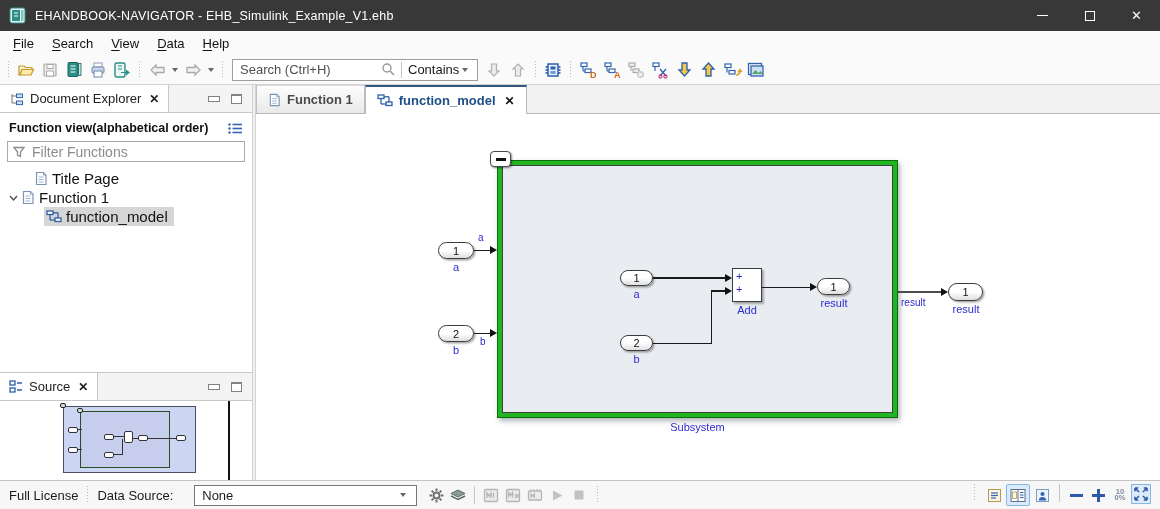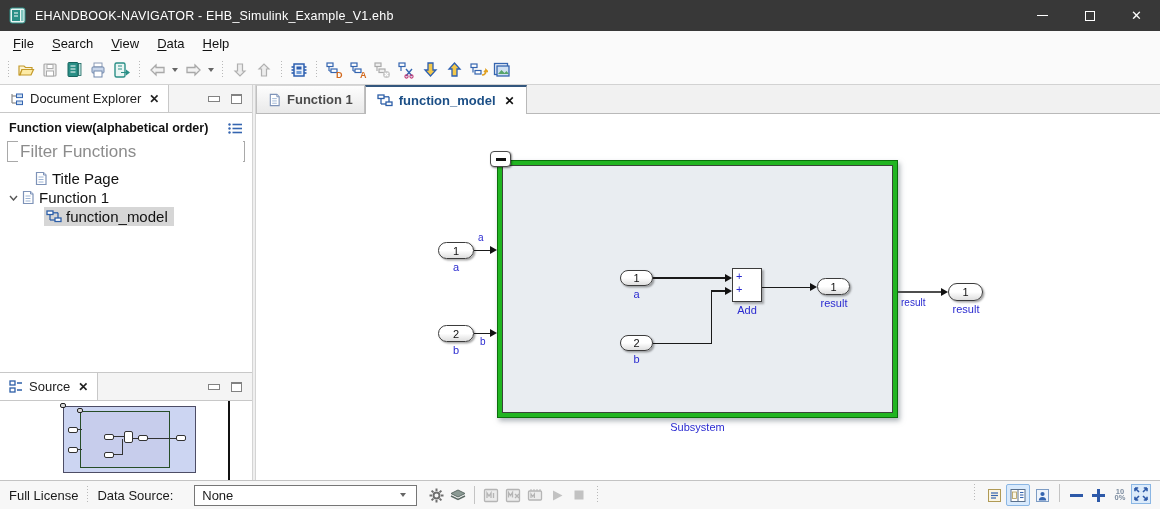--- a/index.html
+++ b/index.html
@@ -45,21 +45,21 @@
   .panel-close { font-size:12px; font-weight:bold; color:#222; margin-left:2px; }
   .panel-controls { margin-left:auto; display:flex; align-items:center; gap:12px; padding-right:10px; }
   .pc-min { width:11px; height:5px; border:1px solid #828282; border-width:0 0 0 0; background:#fff; box-shadow:0 0 0 1px #828282; height:4px; width:10px; }
   .pc-max { width:11px; height:10px; border:1px solid #828282; border-top-width:2px; background:#fff; }
 
   
   .explorer { flex:1; display:flex; flex-direction:column; overflow:hidden; }
   .view-title-row { display:flex; align-items:center; padding:8px 9px 5px 9px; }
   .view-title { font-size:12.5px; font-weight:bold; color:#111; }
   .filter-row { margin:1px 7px 4px 7px; border:1px solid #a9a9a9; height:21px; display:flex; align-items:center; padding:0 5px; gap:5px; background:#fff; }
-  .filter-input { border:none; outline:none; flex:1; font-size:17px; color:#333; font-family:"Liberation Sans",sans-serif; }
+  .filter-input { border:none; outline:none; flex:1; font-size:14px; color:#333; font-family:"Liberation Sans",sans-serif; }
   .filter-input::placeholder { color:#8c8c8c; opacity:1; }
   .tree { font-size:15px; color:#111; padding-top:3px; }
   .tree-row { height:19px; display:flex; align-items:center; }
   .tw-chevron { width:16px; display:flex; justify-content:center; margin-left:5px; }
   .tw-pad { width:16px; margin-left:5px; }
   .tree-label { padding:1px 4px 1px 4px; }
   .tree-row.selected .sel-wrap { background:#d6d6d6; display:flex; align-items:center; padding:0 2px; }
 
   
   .outline-panel { height:108px; border-top:1px solid #c8c8c8; display:flex; flex-direction:column; }
@@ -193,20 +193,32 @@
     </div>
     <div class="caret"></div>
     <div class="tbtn">
       <svg width="17" height="14" viewBox="0 0 17 14">
           <path d="M10 2 L15 7 L10 12 V9.5 H2 V4.5 H10Z" fill="#f2f2f2" stroke="#a9a9a9" stroke-width="1.3"></path>
         </svg>
     </div>
     <div class="caret"></div>
     <div class="grip"></div>
 
+    <div class="search-wrap">
+      <input class="search-input" placeholder="Search (Ctrl+H)" style="">
+      <svg width="15" height="15" viewBox="0 0 15 15" style="margin-right:5px;">
+          <circle cx="6" cy="6" r="4" fill="none" stroke="#9a9a9a" stroke-width="1.4"></circle>
+          <line x1="9" y1="9" x2="13" y2="13" stroke="#9a9a9a" stroke-width="1.6"></line>
+        </svg>
+      <div class="divider-v"></div>
+      <div class="contains-btn">
+        <span>Contains</span>
+        <span class="caret"></span>
+      </div>
+    </div>
 
     <div class="tbtn">
       <svg width="14" height="16" viewBox="0 0 14 16">
           <path d="M4.5 2 h5 v7 H12 L7 14 L2 9 h2.5Z" fill="#ededed" stroke="#b0b0b0" stroke-width="1.2"></path>
         </svg>
     </div>
     <div class="tbtn">
       <svg width="14" height="16" viewBox="0 0 14 16">
           <path d="M4.5 14 h5 V7 H12 L7 2 L2 7 h2.5Z" fill="#ededed" stroke="#b0b0b0" stroke-width="1.2"></path>
         </svg>

